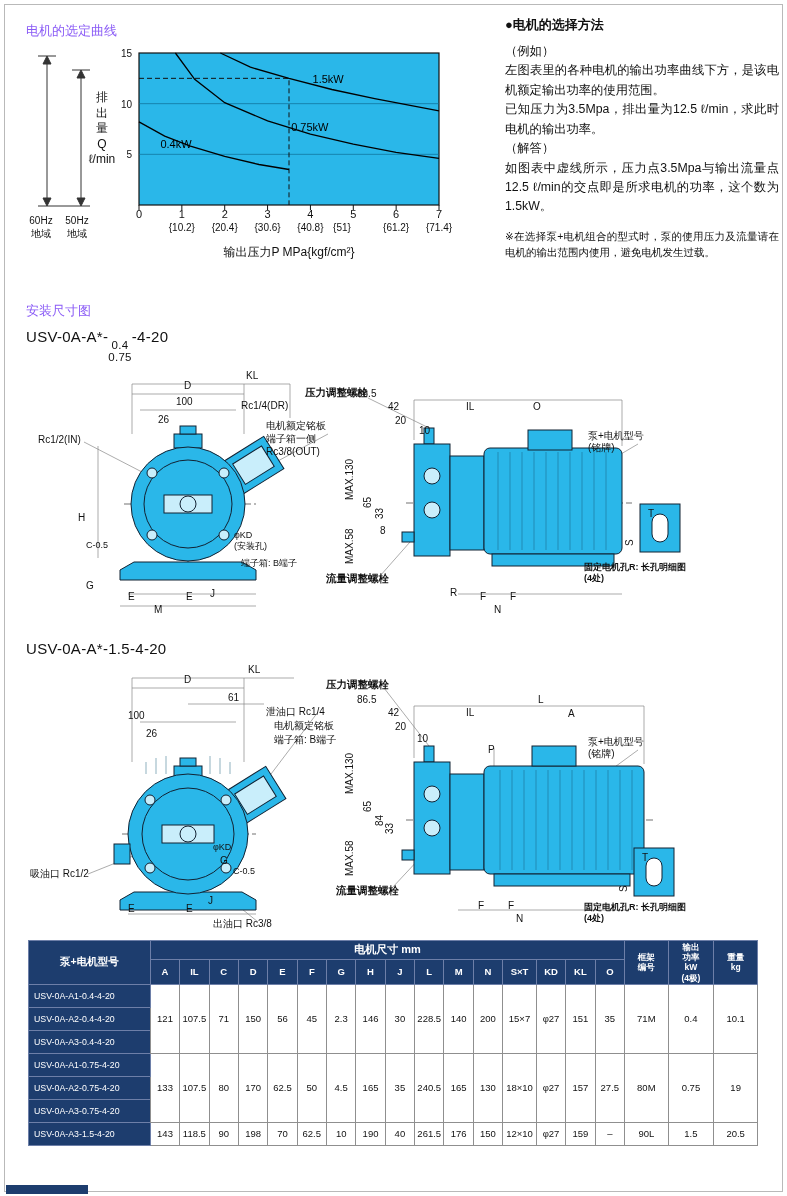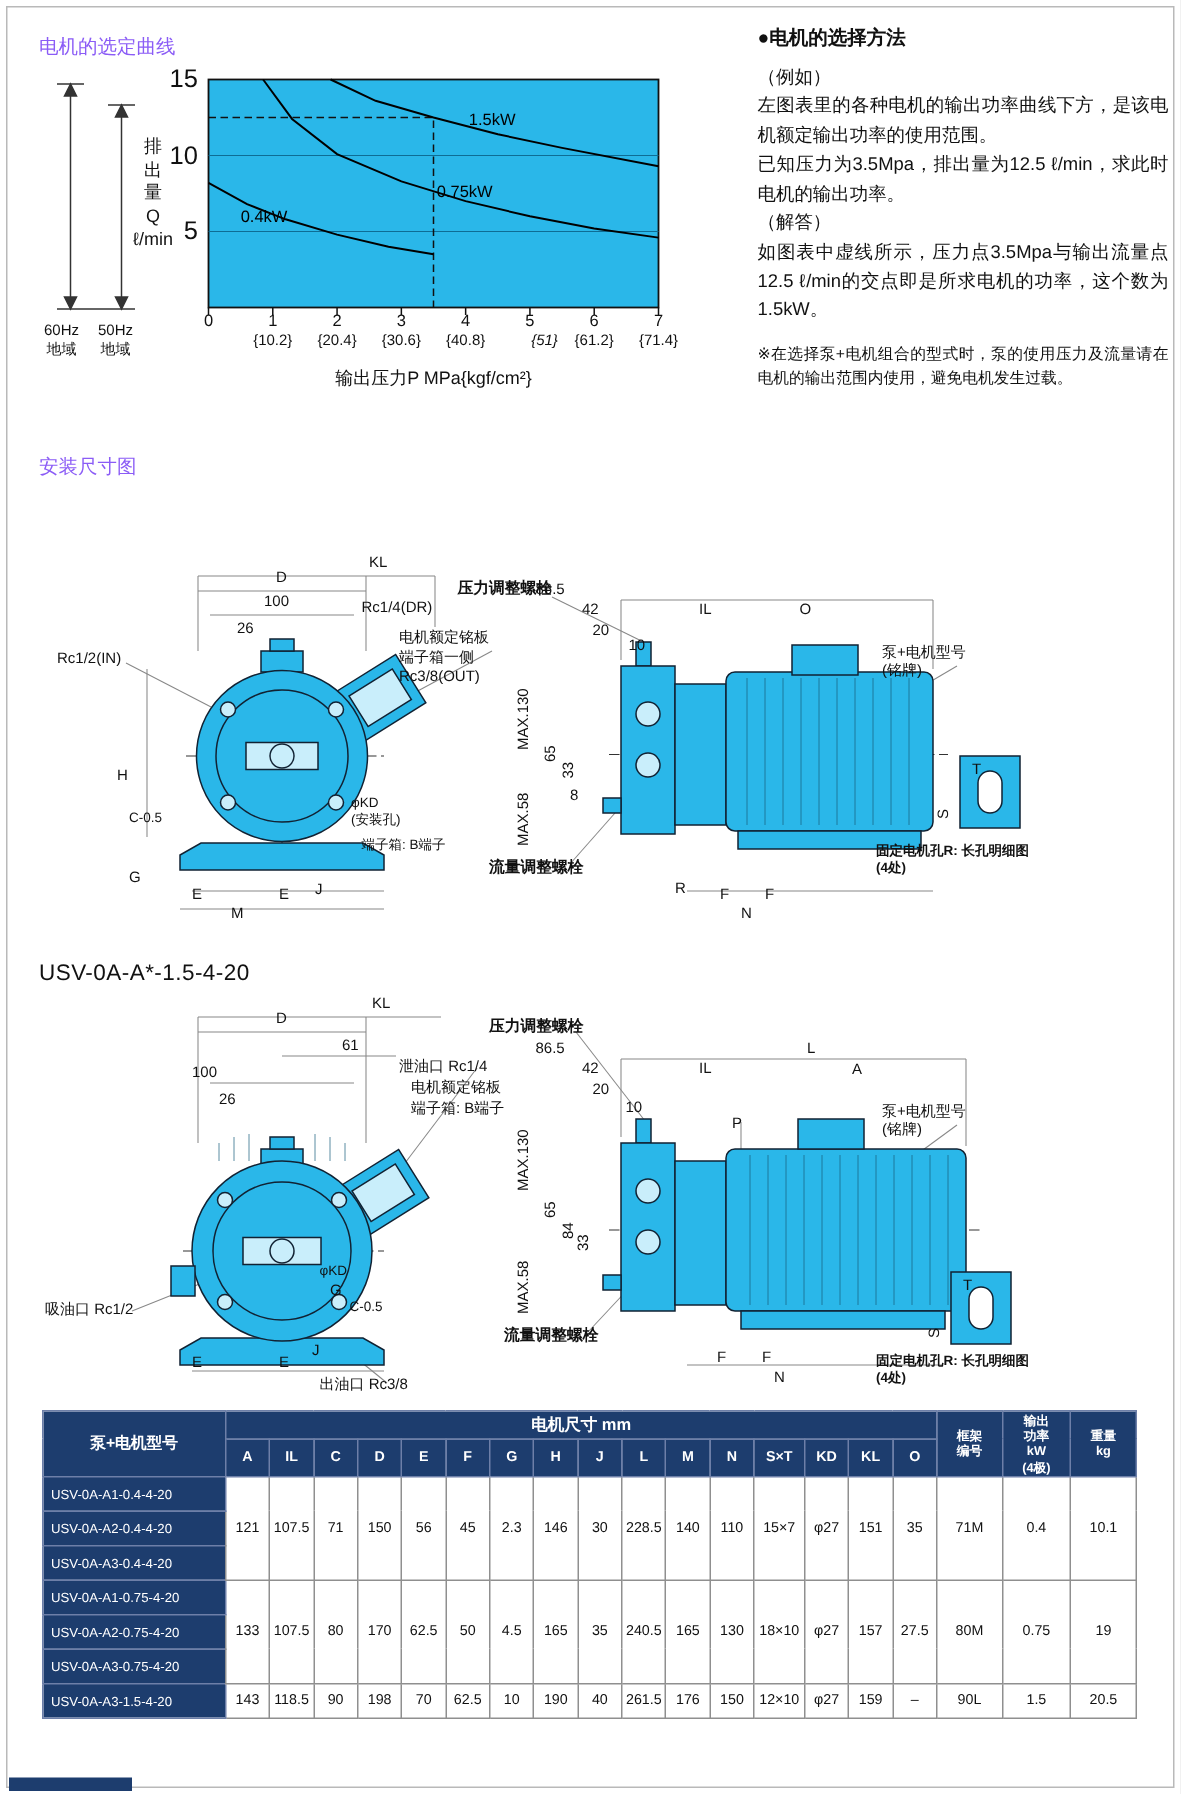--- a/index.html
+++ b/index.html
@@ -10,21 +10,21 @@
   .abs{position:absolute}
   .sec-title{font-size:13px;color:#8b5cf6}
   .model-title{font-size:15px;color:#111;letter-spacing:.3px;white-space:nowrap}
   .frac{display:inline-flex;flex-direction:column;align-items:center;font-size:11.5px;line-height:1.05;vertical-align:-7px}
   .stack{white-space:pre-line;text-align:center;font-size:12px;line-height:1.3}
   .freq{white-space:pre-line;text-align:center;font-size:10px;line-height:1.3}
   #x-ticks,#x-ticks-kgf{width:302px;height:14px}
   #x-ticks span,#x-ticks-kgf span{position:absolute;transform:translateX(-50%);font-size:11px;white-space:nowrap}
   #x-ticks-kgf span{font-size:10px}
   #y-ticks{width:26px;height:160px}
-  #y-ticks span{position:absolute;right:2px;transform:translateY(-50%);font-size:17px}
+  #y-ticks span{position:absolute;right:2px;transform:translateY(-50%);font-size:10px}
   #x-axis-label{width:302px;text-align:center;font-size:12px}
   #right-text{width:274px}
   #right-text h3{font-size:13px;margin-bottom:8px}
   #right-text p{font-size:12.3px;line-height:1.58;text-align:justify}
   #right-text .note{font-size:10.5px;line-height:1.5;margin-top:12px;text-align:justify}
   .diagram{overflow:visible}
   .dim-label{position:absolute;font-size:10px;color:#111;white-space:pre-line;line-height:1.2}
   .dim-label.rot{transform:rotate(-90deg);transform-origin:0 0}
   .dim-label.bold{font-weight:bold;font-size:10.5px}
   .dim-label.small{font-size:9px}
@@ -104,40 +104,46 @@
       <span style="left: 172.429px;">4</span>
       <span style="left: 215.286px;">5</span>
       <span style="left: 258.143px;">6</span>
       <span style="left: 301px;">7</span>
     </div>
   <div id="x-ticks-kgf" class="abs" style="left:138px;top:222px">
       <span style="left: 43.8571px;">{10.2}</span>
       <span style="left: 86.7143px;">{20.4}</span>
       <span style="left: 129.571px;">{30.6}</span>
       <span style="left: 172.429px;">{40.8}</span>
-      <span style="left: 225px; font-style: italic;">{51}</span>
+      <span style="left: 204px;">{51}</span>
       <span style="left: 258.143px;">{61.2}</span>
       <span style="left: 301px;">{71.4}</span>
     </div>
   <div id="x-axis-label" class="abs" style="left:138px;top:244px">输出压力P MPa{kgf/cm²}</div>
 
   <div id="right-text" class="abs" style="left:505px;top:16px">
     <h3>●电机的选择方法</h3>
     <div id="selection-paragraphs">
         <p>（例如）</p>
         <p>左图表里的各种电机的输出功率曲线下方，是该电机额定输出功率的使用范围。</p>
         <p>已知压力为3.5Mpa，排出量为12.5 ℓ/min，求此时电机的输出功率。</p>
         <p>（解答）</p>
         <p>如图表中虚线所示，压力点3.5Mpa与输出流量点12.5 ℓ/min的交点即是所求电机的功率，这个数为1.5kW。</p>
       </div>
     <div class="note">※在选择泵+电机组合的型式时，泵的使用压力及流量请在电机的输出范围内使用，避免电机发生过载。</div>
   </div>
 
   <div class="abs sec-title" style="left:26px;top:302px">安装尺寸图</div>
 
+  <div class="abs model-title" style="left:26px;top:328px">
+    <span>USV-0A-A*-</span><span class="frac">
+        <span>0.4</span>
+        <span>0.75</span>
+      </span><span>-4-20</span>
+  </div>
 
   <div class="abs diagram" style="left:28px;top:372px;width:730px;height:252px">
     <svg width="730" height="252" viewBox="0 0 730 252">
       <g fill="none" stroke="#888" stroke-width="0.7">
         <line x1="104" y1="22" x2="216" y2="22"></line>
           <line x1="104" y1="12" x2="262" y2="12"></line>
         <line x1="104" y1="12" x2="104" y2="62"></line>
           <line x1="216" y1="12" x2="216" y2="62"></line>
         <line x1="262" y1="12" x2="262" y2="46"></line>
           <line x1="112" y1="38" x2="208" y2="38"></line>
@@ -337,21 +343,21 @@
           <td rowspan="3">107.5</td>
           <td rowspan="3">71</td>
           <td rowspan="3">150</td>
           <td rowspan="3">56</td>
           <td rowspan="3">45</td>
           <td rowspan="3">2.3</td>
           <td rowspan="3">146</td>
           <td rowspan="3">30</td>
           <td rowspan="3">228.5</td>
           <td rowspan="3">140</td>
-          <td rowspan="3">110</td>
+          <td rowspan="3">200</td>
           <td rowspan="3">15×7</td>
           <td rowspan="3">φ27</td>
           <td rowspan="3">151</td>
           <td rowspan="3">35</td>
           <td rowspan="3">71M</td>
           <td rowspan="3">0.4</td>
           <td rowspan="3">10.1</td>
         </tr>
         <tr>
           <td class="model">USV-0A-A2-0.4-4-20</td>

